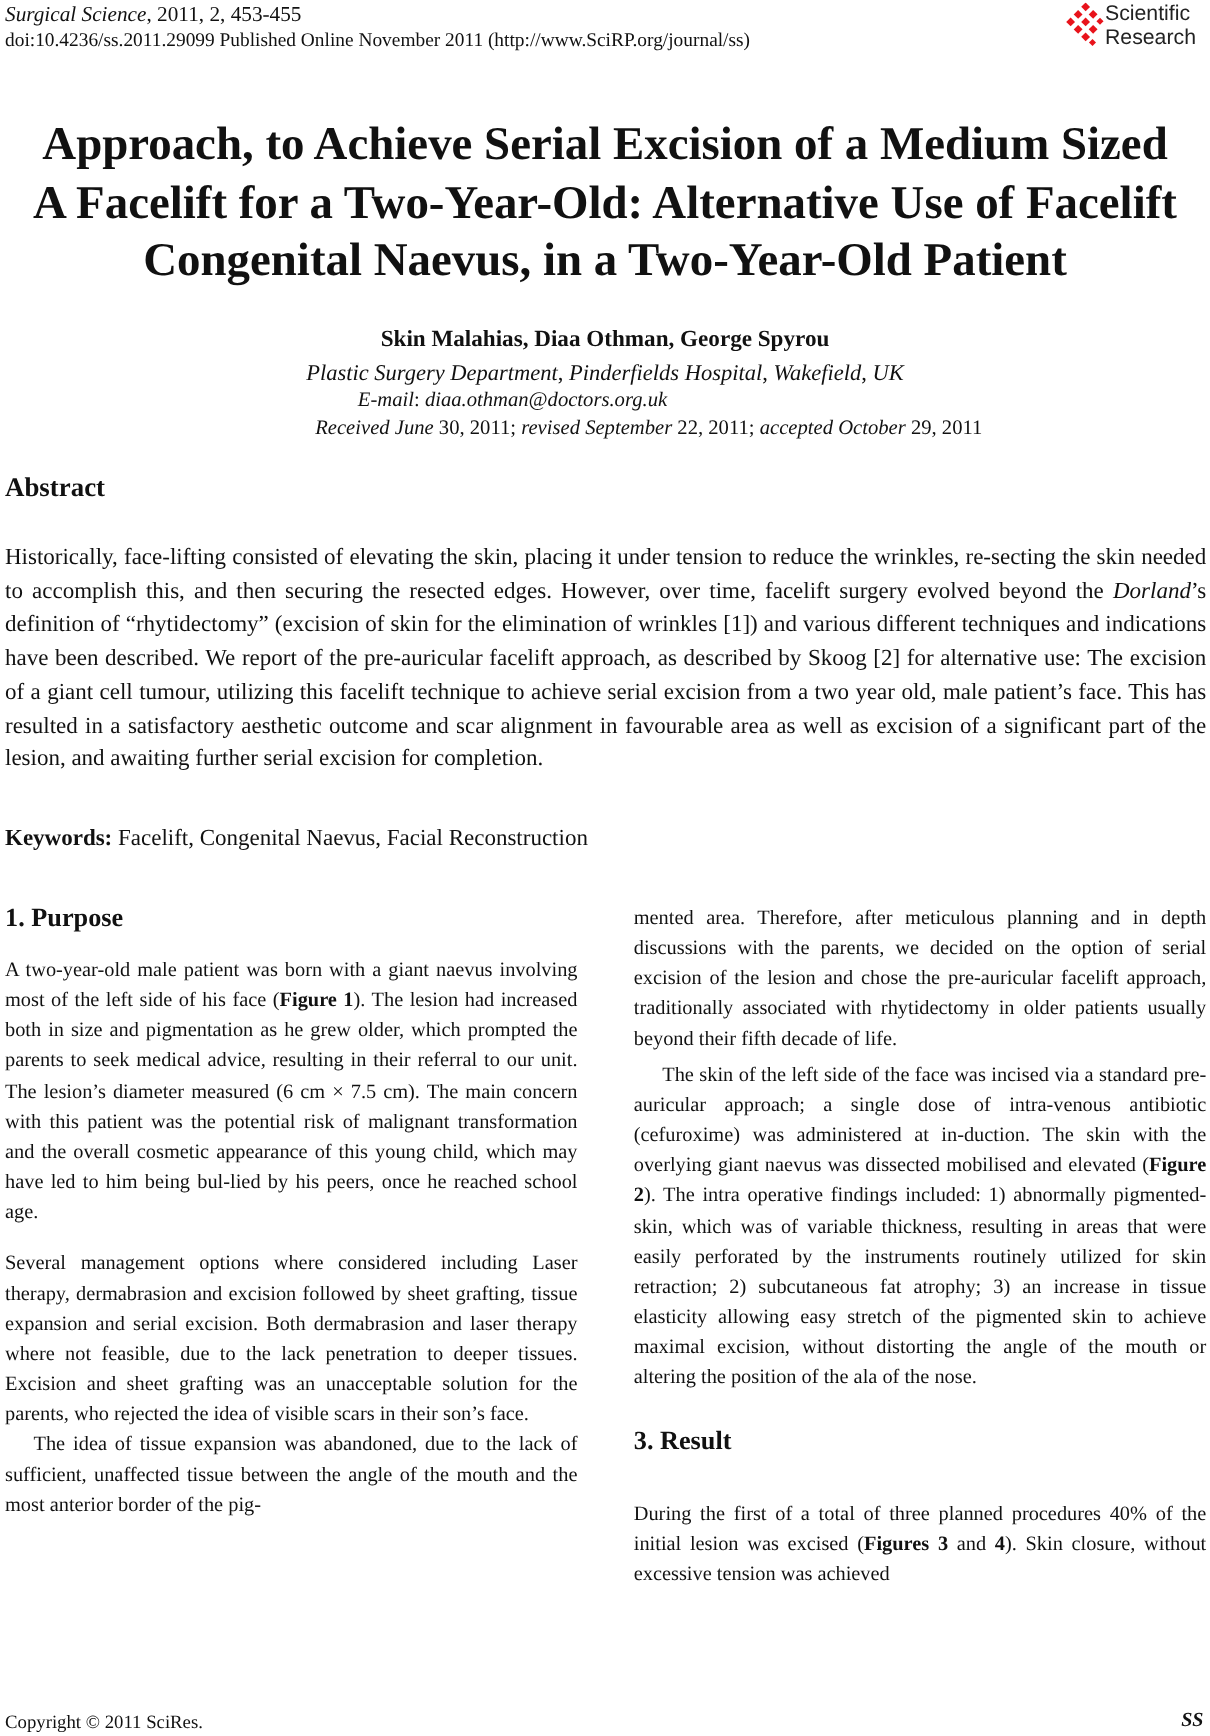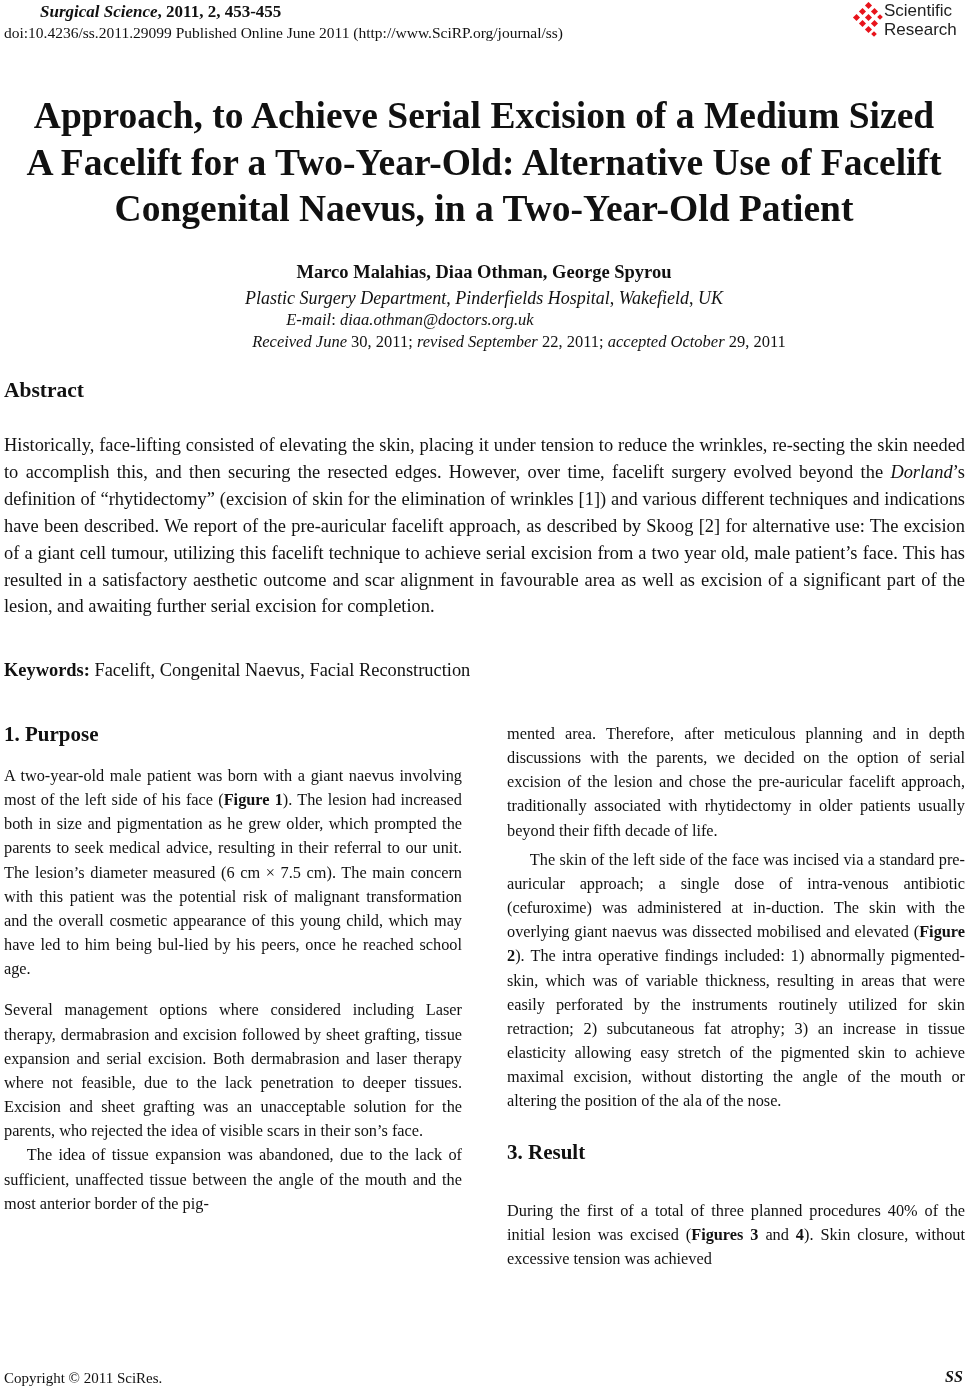--- a/index.html
+++ b/index.html
@@ -1,21 +1,21 @@
 <!DOCTYPE html>
 <html><head>
 <meta charset="utf-8">
 <style>
   html, body { margin: 0; padding: 0; background: #ffffff; }
   body {
     width: 968px; height: 1389px; position: relative; overflow: hidden;
     font-family: "Liberation Serif", "DejaVu Serif", serif; color: #111;
   }
   .abs { position: absolute; }
-  .journal { left: 4px; top: 2px; font-size: 17px; font-weight: bold; line-height: 20px; margin-left: 36px; }
+  .journal { left: 4px; top: 2px; font-size: 17px; font-weight: normal; line-height: 20px; }
   .journal i { font-style: italic; }
   .doi { left: 4px; top: 24px; font-size: 15.5px; line-height: 18px; }
   .logo { left: 850px; top: 0px; width: 118px; height: 44px; }
   .logo .lt { position: absolute; left: 34px; top: 1px; font-family: "Liberation Sans", "DejaVu Sans", sans-serif; font-size: 17px; line-height: 19px; color: #222; }
   .title { left: 0; top: 93px; width: 968px; text-align: center; font-size: 37.5px; font-weight: bold; line-height: 46.5px; }
   .authors { left: 0; top: 261px; width: 968px; text-align: center; font-size: 18.5px; font-weight: bold; line-height: 22px; }
   .affil { left: 0; top: 287px; width: 968px; text-align: center; font-size: 18px; line-height: 22px; }
   .email { left: 0; top: 309px; width: 820px; text-align: center; font-size: 16.5px; line-height: 22px; }
   .dates { left: 0; top: 331px; width: 968px; text-align: center; font-size: 16.5px; line-height: 22px; padding-left: 35px; }
   .h-abs { left: 4px; top: 378px; font-size: 21.5px; font-weight: bold; }
@@ -27,21 +27,21 @@
   .h2 { font-size: 21px; font-weight: bold; line-height: 26px; }
   .indent { text-indent: 1.4em; }
   .footer-l { left: 4px; top: 1370px; font-size: 15px; }
   .footer-r { left: 945px; top: 1368px; font-size: 16px; font-weight: bold; font-style: italic; }
   p { margin: 0; }
 </style>
 </head>
 <body>
 
 <div class="abs journal"><i>Surgical Science</i><span>, 2011, 2, 453-455</span></div>
-<div class="abs doi">doi:10.4236/ss.2011.29099 Published Online June 2011 (http://www.SciRP.org/journal/ss)</div>
+<div class="abs doi">doi:10.4236/ss.2011.29099 Published Online November 2011 (http://www.SciRP.org/journal/ss)</div>
 
 <div class="abs logo">
   <svg width="34" height="40" viewBox="0 0 34 40" style="position:absolute;left:0;top:2px;">
     <g fill="#e8131b">
       <rect x="16" y="1" width="5" height="5" transform="rotate(45 18.5 3.5)"></rect>
       <rect x="10" y="7" width="5" height="5" transform="rotate(45 12.5 9.5)"></rect>
       <rect x="22" y="7" width="5" height="5" transform="rotate(45 24.5 9.5)"></rect>
       <rect x="4" y="13" width="5" height="5" transform="rotate(45 6.5 15.5)"></rect>
       <rect x="16" y="13" width="5" height="5" transform="rotate(45 18.5 15.5)"></rect>
       <rect x="28" y="13" width="4" height="4" transform="rotate(45 30 15)"></rect>
@@ -56,21 +56,21 @@
     <div>Research</div>
   </div>
 </div>
 
 <div class="abs title">
   <div>Approach, to Achieve Serial Excision of a Medium Sized</div>
   <div>A Facelift for a Two-Year-Old: Alternative Use of Facelift</div>
   <div>Congenital Naevus, in a Two-Year-Old Patient</div>
 </div>
 
-<div class="abs authors">Marco Malahias, Diaa Othman, George Spyrou</div>
+<div class="abs authors">Skin Malahias, Diaa Othman, George Spyrou</div>
 <div class="abs affil"><i>Plastic Surgery Department</i><span>, </span><i>Pinderfields Hospital</i><span>, </span><i>Wakefield</i><span>, </span><i>UK</i></div>
 <div class="abs email"><i>E-mail</i><span>: </span><i>diaa.othman@doctors.org.uk</i></div>
 <div class="abs dates"><i>Received June</i><span> 30, 2011; </span><i>revised September</i><span> 22, 2011; </span><i>accepted October</i><span> 29, 2011</span></div>
 
 <div class="abs h-abs">Abstract</div>
 <div class="abs abstract"><span>Historically, face-lifting consisted of elevating the skin, placing it under tension to reduce the wrinkles, re-secting the skin needed to accomplish this, and then securing the resected edges. However, over time, facelift surgery evolved beyond the </span><i>Dorland</i><span>’s definition of “rhytidectomy” (excision of skin for the elimination of wrinkles [1]) and various different techniques and indications have been described. We report of the pre-auricular facelift approach, as described by Skoog [2] for alternative use: The excision of a giant cell tumour, utilizing this facelift technique to achieve serial excision from a two year old, male patient’s face. This has resulted in a satisfactory aesthetic outcome and scar alignment in favourable area as well as excision of a significant part of the lesion, and awaiting further serial excision for completion.</span></div>
 
 <div class="abs keywords"><b>Keywords:</b><span> Facelift, Congenital Naevus, Facial Reconstruction</span></div>
 
 <div class="abs col colL" style="top:721px;">

